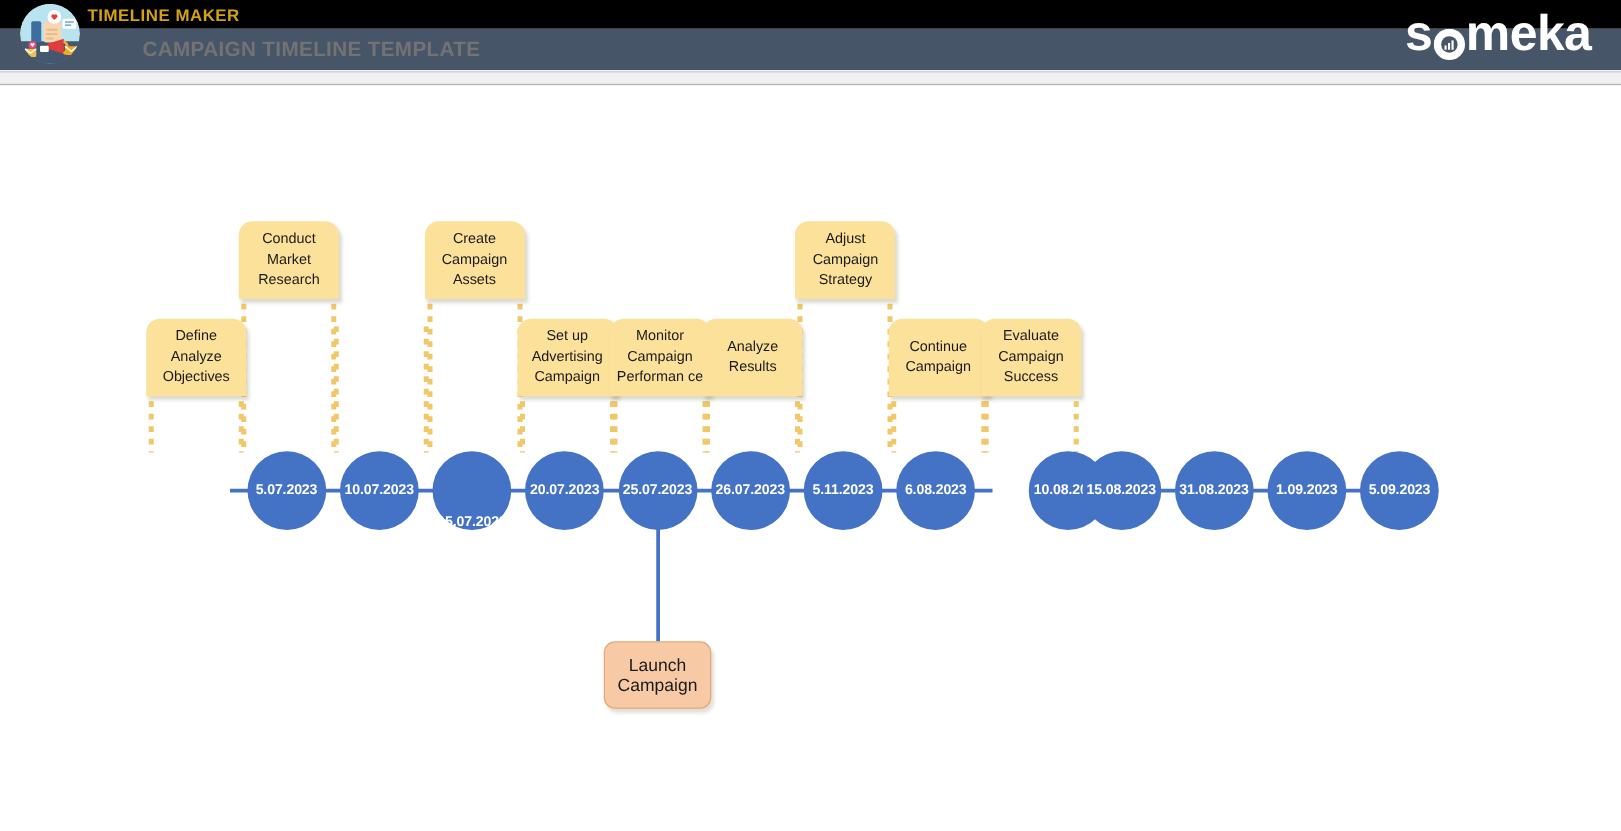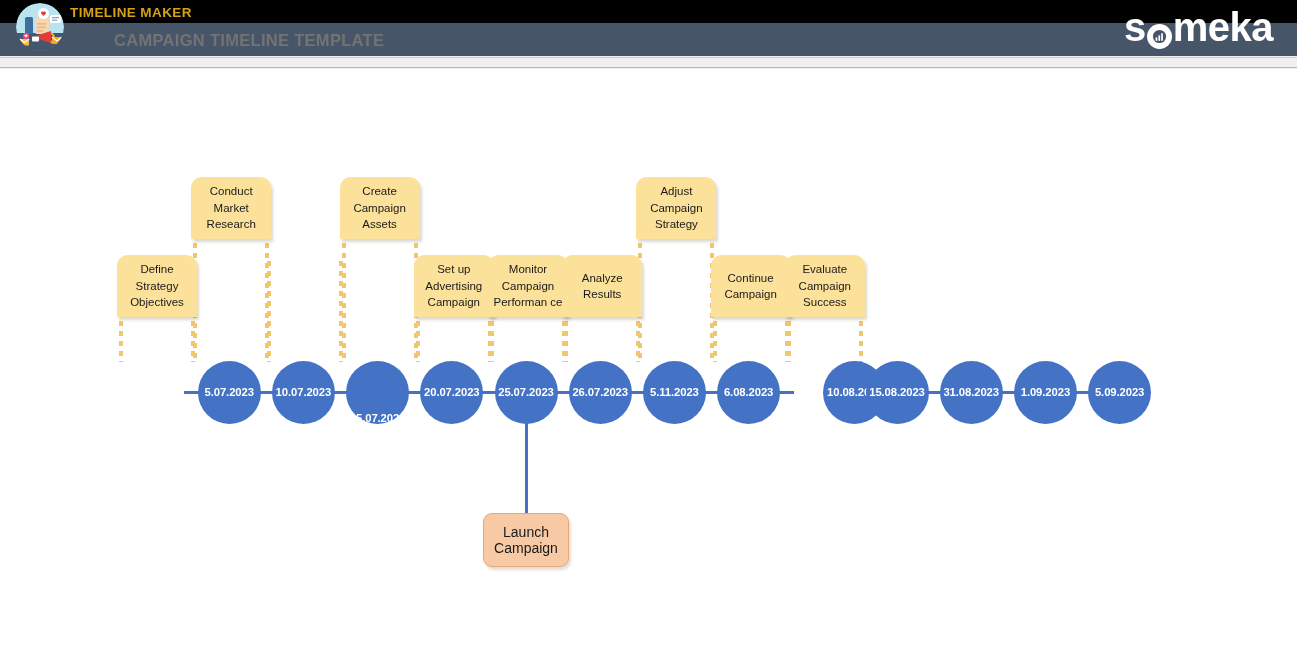--- a/index.html
+++ b/index.html
@@ -282,21 +282,21 @@
     <div class="spine" style="left: 628.7px; width: 17.2px; top: 321.5px;"></div>
     <div class="spine" style="left: 702.9px; width: 17.2px; top: 321.5px;"></div>
     <div class="spine" style="left: 777.1px; width: 17.2px; top: 321.5px;"></div>
     <div class="spine" style="left: 851.3px; width: 17.2px; top: 321.5px;"></div>
     <div class="spine" style="left: 925.5px; width: 17.2px; top: 321.5px;"></div>
     <div class="spine" style="left: 999.7px; width: 17.2px; top: 321.5px;"></div>
     <div class="spine" style="left: 1073.9px; width: 17.2px; top: 321.5px;"></div>
     <div class="dotted" style="left: 119px; top: 192px; height: 101px;"></div>
     <div class="dotted" style="left: 191px; top: 192px; height: 101px;"></div>
     <div class="card" style="left: 117px; top: 186px; width: 80px; height: 62px;">
-      <span>Define Strategy Objectives</span>
+      <span>Define Analyze Objectives</span>
     </div>
     <div class="dotted" style="left: 193.2px; top: 114px; height: 179px;"></div>
     <div class="dotted" style="left: 265.2px; top: 114px; height: 179px;"></div>
     <div class="card" style="left: 191.2px; top: 108px; width: 80px; height: 62px;">
       <span>Conduct Market Research</span>
     </div>
     <div class="dotted" style="left: 267.4px; top: 192px; height: 101px;"></div>
     <div class="dotted" style="left: 339.4px; top: 192px; height: 101px;"></div>
     <div class="dotted" style="left: 341.6px; top: 114px; height: 179px;"></div>
     <div class="dotted" style="left: 413.6px; top: 114px; height: 179px;"></div>

